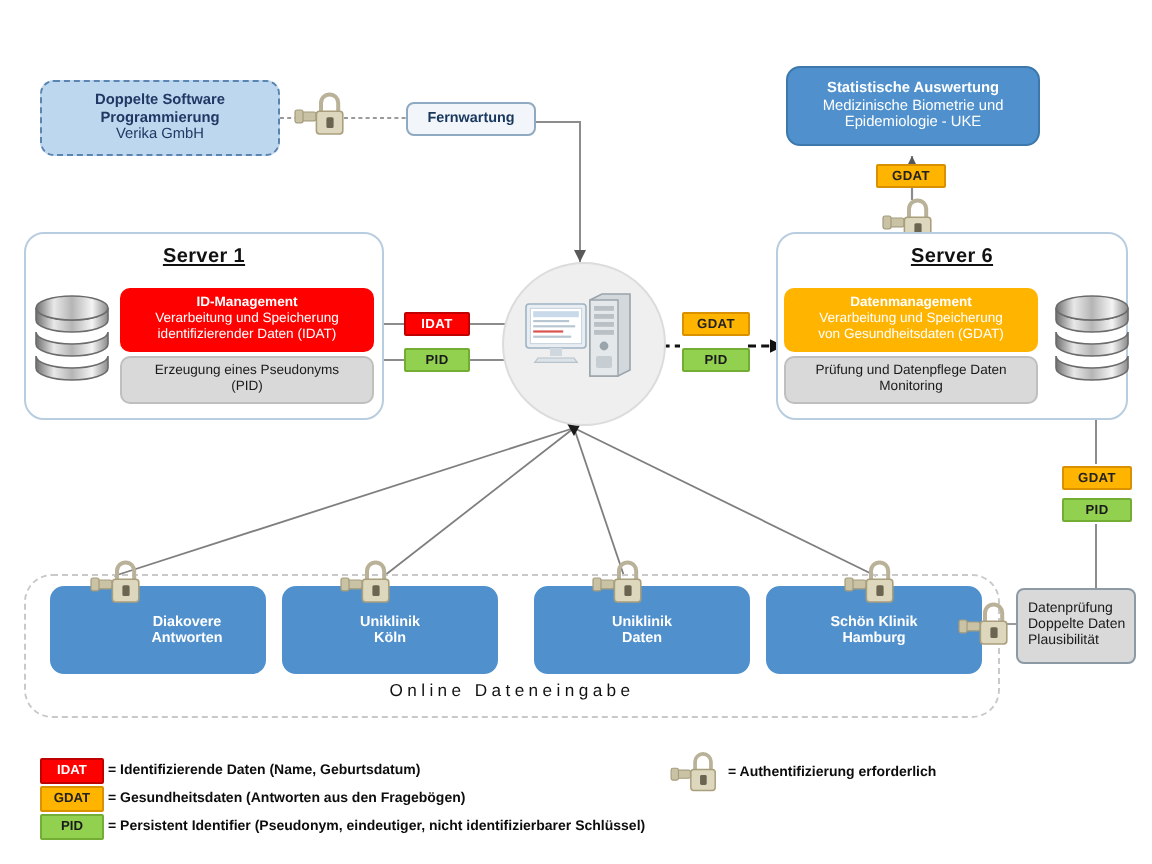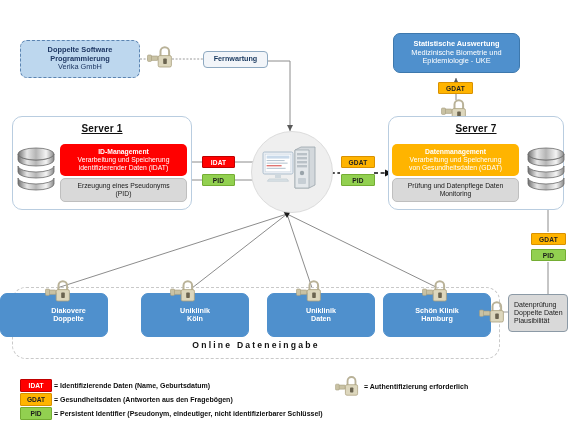--- a/index.html
+++ b/index.html
@@ -77,21 +77,21 @@
   .t-gdat{background:#ffb400;color:#222222;border:1px solid #d99100;}
   .t-pid {background:#92d050;color:#1a1a1a;border:1px solid #74ad33;}
 
   
   .dashgroup{
     position:absolute;box-sizing:border-box;
     border:1px dashed #c9c9c9;border-radius:14px;background:transparent;
   }
   .group-label{
     position:absolute;left:0;right:0;text-align:center;
-    font-size:8.6px;font-weight:bold;color:#111;letter-spacing:2.2px;
+    font-size:8.6px;font-weight:normal;color:#111;letter-spacing:2.2px;
   }
 
   
   .hub{
     position:absolute;border-radius:50%;
     background:#efefef;border:1px solid #dcdcdc;
   }
 
   
   .legend{position:absolute;}
@@ -259,21 +259,21 @@
       </g>
       <circle cx="40" cy="27" r="2.2" fill="#9aa4ab"></circle>
       <rect x="36" y="32" width="8" height="6" rx="1" fill="#c6ced4"></rect>
     </svg>
   </div>
 
   <div class="tag t-gdat" style="left:341px;top:156px;width:34px;height:12px;">GDAT</div>
   <div class="tag t-pid" style="left:341px;top:174px;width:34px;height:12px;">PID</div>
 
   <div class="server" style="left:388px;top:116px;width:176px;height:94px;">
-    <div class="server-title">Server 7</div>
+    <div class="server-title">Server 6</div>
   </div>
   <div class="panel p-amber" style="left:392px;top:144px;width:127px;height:32px;">
     <span class="ln p-title">Datenmanagement</span>
     <span class="ln">Verarbeitung und Speicherung</span>
     <span class="ln">von Gesundheitsdaten (GDAT)</span>
   </div>
   <div class="panel p-grey" style="left:392px;top:178px;width:127px;height:24px;">
     <span class="ln">Prüfung und Datenpflege  Daten</span>
     <span class="ln">Monitoring</span>
   </div>
@@ -296,23 +296,23 @@
       </g>
     </svg>
   </div>
 
   <div class="tag t-gdat" style="left:531px;top:233px;width:35px;height:12px;">GDAT</div>
   <div class="tag t-pid" style="left:531px;top:249px;width:35px;height:12px;">PID</div>
 
   <div class="dashgroup" style="left:12px;top:287px;width:488px;height:72px;"></div>
   <div class="group-label" style="top:340px;left:12px;width:488px;">Online Dateneingabe</div>
 
-  <div class="box clinic" style="left:0;top:293px;width:108px;height:44px;padding-left:29px;">
+  <div class="box clinic" style="left:25px;top:293px;width:108px;height:44px;padding-left:29px;">
     <span class="ln">Diakovere</span>
-    <span class="ln">Doppelte</span>
+    <span class="ln">Antworten</span>
   </div>
   <div class="box clinic" style="left:141px;top:293px;width:108px;height:44px;">
     <span class="ln">Uniklinik</span>
     <span class="ln">Köln</span>
   </div>
   <div class="box clinic" style="left:267px;top:293px;width:108px;height:44px;">
     <span class="ln">Uniklinik</span>
     <span class="ln">Daten</span>
   </div>
   <div class="box clinic" style="left:383px;top:293px;width:108px;height:44px;">

